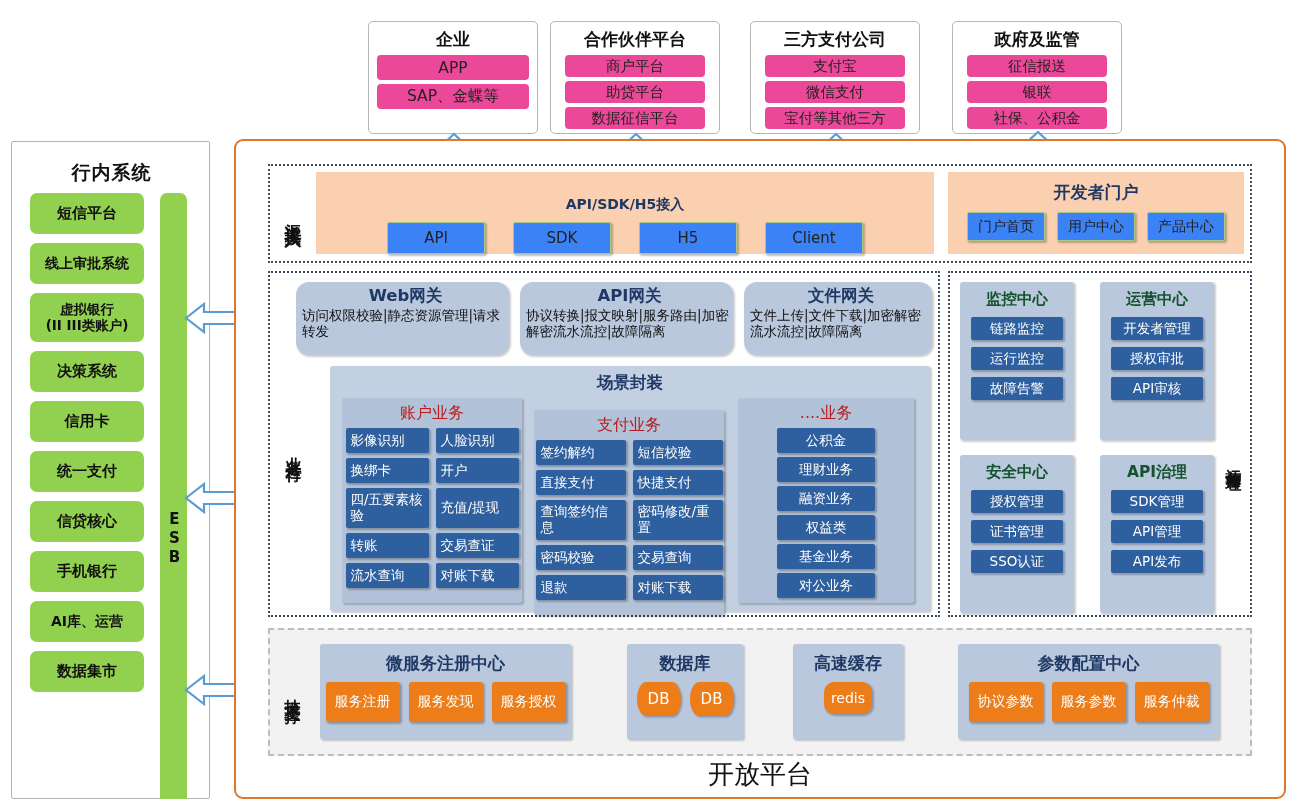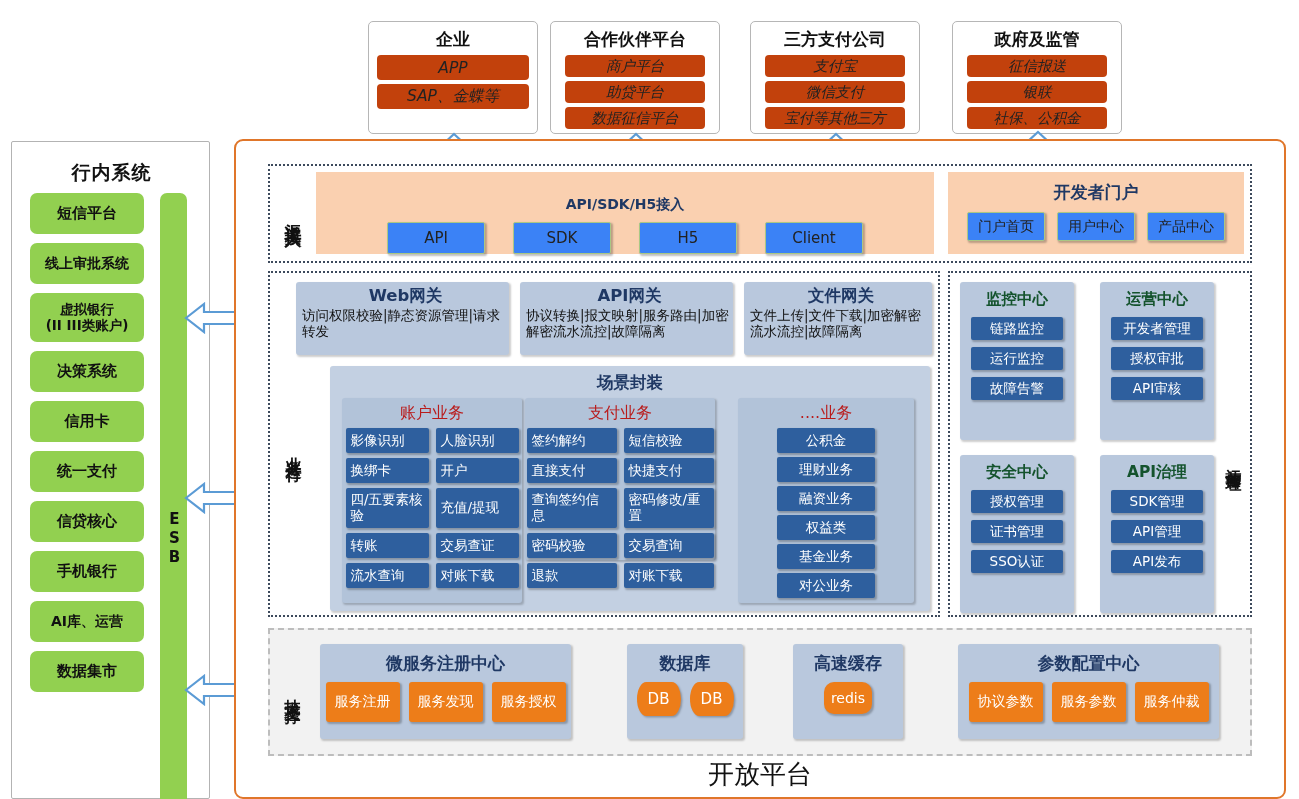--- a/index.html
+++ b/index.html
@@ -52,23 +52,23 @@
 
   
   .topbox{
     border:1.5px solid #b6b6b6;border-radius:5px;background:#fff;top:21px;height:113px;
     padding-top:6px;
   }
   .topbox .tb-title{
     text-align:center;font-size:17px;font-weight:bold;color:#111;margin-bottom:4px;
   }
   .topbox .tb-item{
-    background:#c2410c;border-radius:4px;margin:0 auto 4px auto;
+    background:#ec4899;border-radius:4px;margin:0 auto 4px auto;
     font-size:14.5px;color:#222;height:22px;
-    display:flex;align-items:center;justify-content:center;font-style:italic;
+    display:flex;align-items:center;justify-content:center;
   }
 
   
   .dotted{border:2px dotted #3d4a5c;background:#fff;}
 
   
   #ch-sec{left:268px;top:164px;width:984px;height:99px;}
   #ch-label{
     left:276px;top:170px;width:36px;height:88px;
     display:flex;align-items:center;justify-content:center;
@@ -98,21 +98,21 @@
   #dev-portal .greenchip{font-size:14px;height:27px;min-width:60px;padding:0 8px;}
 
   
   #biz-sec{left:268px;top:271px;width:672px;height:346px;}
   #biz-label{left:276px;top:380px;width:34px;height:140px;display:flex;align-items:center;justify-content:center;}
   #biz-label span{
     writing-mode:vertical-rl;text-orientation:upright;
     font-size:16px;font-weight:bold;letter-spacing:3px;color:#111;
   }
   .gw{
-    top:282px;height:73px;background:#b9c8dd;border-radius:3px;
+    top:282px;height:73px;background:#b9c8dd;border-radius:13px;
     box-shadow:1.5px 1.5px 2px rgba(0,0,0,.2);padding:4px 0 0 6px;
   }
   .gw .gw-t{text-align:center;font-size:16.5px;font-weight:bold;color:#1f3864;line-height:1.2;}
   .gw .gw-d{font-size:13.5px;color:#111;line-height:1.18;margin-top:2px;}
 
   #scene{
     left:330px;top:366px;width:600px;height:245px;background:#c3d0e2;
     border-radius:3px;box-shadow:1.5px 1.5px 2px rgba(0,0,0,.2);
   }
   #scene .sc-t{text-align:center;font-size:16.5px;font-weight:bold;color:#1f3864;margin-top:6px;}
@@ -310,21 +310,21 @@
       <div class="cd-col">
         <div class="bchip w1 h1">人脸识别</div>
         <div class="bchip w1 h1">开户</div>
         <div class="bchip w1 h2">充值/提现</div>
         <div class="bchip w1 h1">交易查证</div>
         <div class="bchip w1 h1">对账下载</div>
       </div>
     </div>
   </div>
 
-  <div class="sccard" style="left:195px;width:190px;height:162px;">
+  <div class="sccard" style="left:204px;width:190px;height:205px;margin-top:12px;">
     <div class="cd-t">支付业务</div>
     <div class="cd-cols">
       <div class="cd-col">
         <div class="bchip w2 h1">签约解约</div>
         <div class="bchip w2 h1">直接支付</div>
         <div class="bchip w2 h2">查询签约信息</div>
         <div class="bchip w2 h1">密码校验</div>
         <div class="bchip w2 h1">退款</div>
       </div>
       <div class="cd-col">

